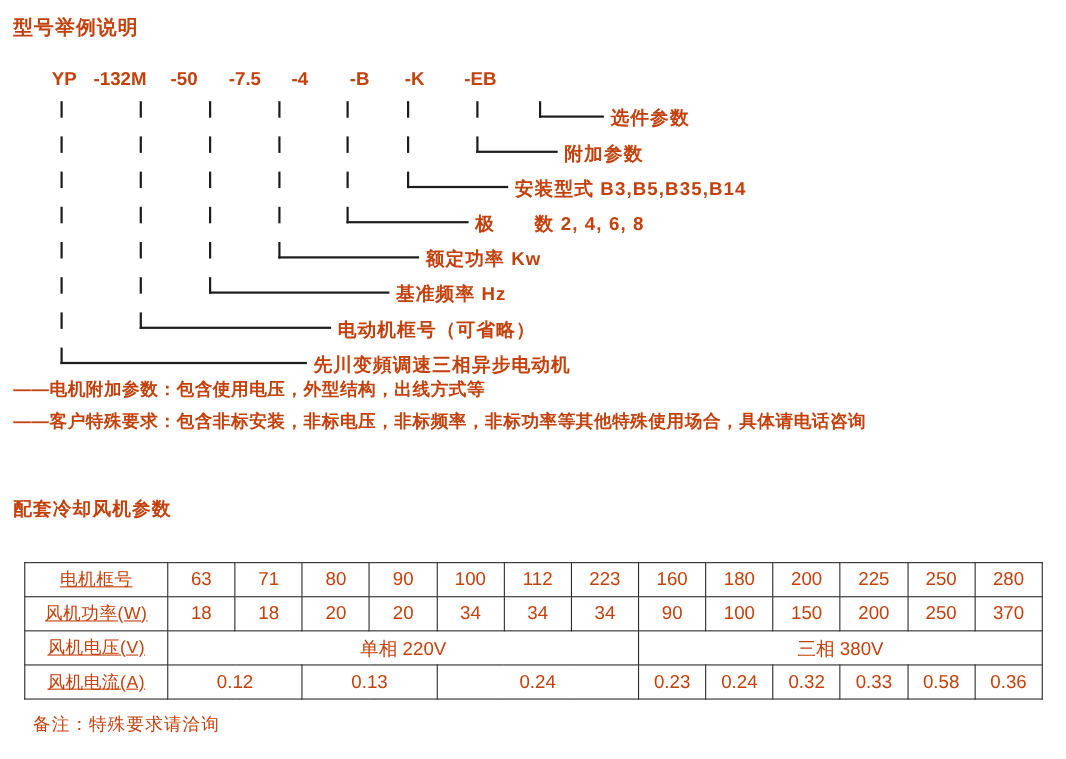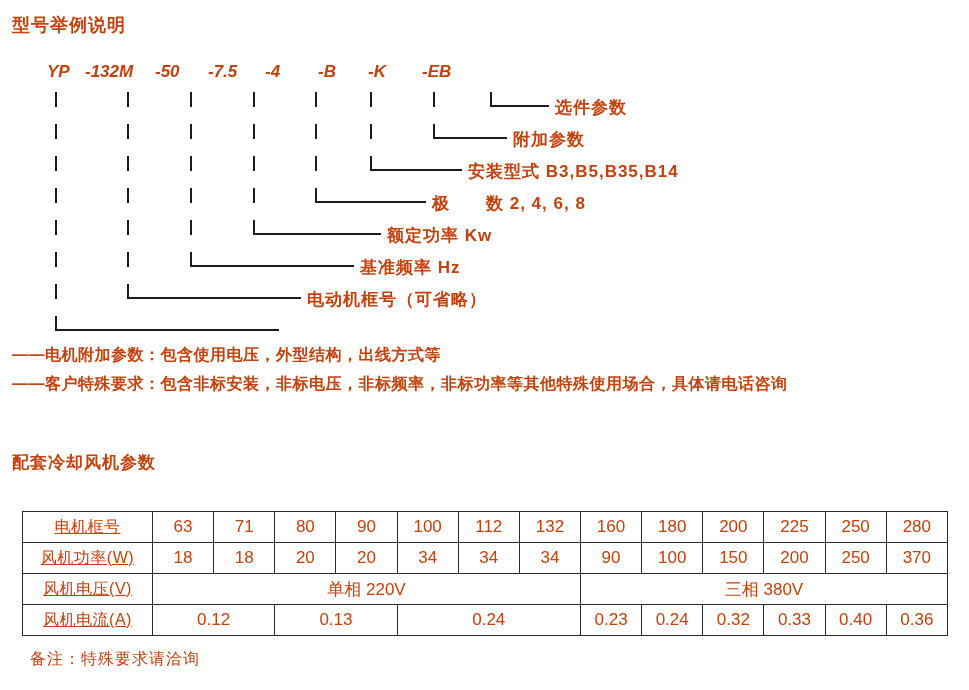--- a/index.html
+++ b/index.html
@@ -4,21 +4,21 @@
 <style>
   * { margin:0; padding:0; box-sizing:border-box; }
   html,body { background:#e8e8e8; }
   .page {
     position:relative; width:969px; height:690px; background:#ffffff;
     font-family:"Liberation Sans","DejaVu Sans",sans-serif; color:#c2410c;
     overflow:hidden; margin:0 auto;
   }
   .page-title { position:absolute; left:12px; top:13px; font-size:18px; font-weight:700; letter-spacing:1px; }
   .model-row { position:absolute; left:0; top:62px; height:26px; width:969px; }
-  .seg { position:absolute; top:0; font-size:17px; font-weight:600; white-space:nowrap;font-style:italic; }
+  .seg { position:absolute; top:0; font-size:17px; font-weight:600; white-space:nowrap; }
   .ladder { position:absolute; left:0; top:90px; width:969px; height:258px; }
   .lrow { position:absolute; left:0; width:969px; height:32px; }
   .vb { position:absolute; top:2px; height:15px; width:0; border-left:2.5px solid #1c1c1c; }
   .el { position:absolute; top:2px; height:15px; border-left:2.5px solid #1c1c1c; border-bottom:2.5px solid #1c1c1c; }
   .dlab { position:absolute; top:7px; font-size:17px; font-weight:600; line-height:21px; white-space:nowrap; letter-spacing:1px; }
   .notes { position:absolute; left:12px; top:340px; width:950px; }
   .note-line { font-size:16px; font-weight:600; line-height:29px; letter-spacing:0.5px; white-space:nowrap; }
   .section-title { position:absolute; left:12px; top:451px; font-size:17px; font-weight:700; letter-spacing:1px; }
   table.fan { position:absolute; left:22px; top:511px; width:926px; border-collapse:collapse; table-layout:fixed; }
   table.fan td { border:1.5px solid #2b2b2b; text-align:center; vertical-align:middle; height:31px; font-size:17px; padding:0 1px; white-space:nowrap; }
@@ -103,20 +103,21 @@
     </div>
 
     <div class="lrow" style="top:192px">
       <i class="vb" style="left:55px"></i>
       <i class="el" style="left:127px;width:174px"></i>
       <span class="dlab" style="left:307px">电动机框号（可省略）</span>
     </div>
 
     <div class="lrow" style="top:224px">
       <i class="el" style="left:55px;width:224px"></i>
+      <span class="dlab" style="left:285px">先川变頻调速三相异步电动机</span>
     </div>
 
   </div>
 
   <div class="notes">
     <div class="note-line">——电机附加参数：包含使用电压，外型结构，出线方式等</div>
     <div class="note-line">——客户特殊要求：包含非标安装，非标电压，非标频率，非标功率等其他特殊使用场合，具体请电话咨询</div>
   </div>
 
   <div class="section-title">配套冷却风机参数</div>
@@ -140,21 +141,21 @@
     </colgroup>
     <tbody>
       <tr>
         <td class="lbl">电机框号</td>
         <td>63</td>
         <td>71</td>
         <td>80</td>
         <td>90</td>
         <td>100</td>
         <td>112</td>
-        <td>132</td>
+        <td>223</td>
         <td>160</td>
         <td>180</td>
         <td>200</td>
         <td>225</td>
         <td>250</td>
         <td>280</td>
       </tr>
       <tr>
         <td class="lbl">风机功率(W)</td>
         <td>18</td>
@@ -178,21 +179,21 @@
       </tr>
       <tr>
         <td class="lbl">风机电流(A)</td>
         <td colspan="2">0.12</td>
         <td colspan="2">0.13</td>
         <td colspan="3">0.24</td>
         <td>0.23</td>
         <td>0.24</td>
         <td>0.32</td>
         <td>0.33</td>
-        <td>0.40</td>
+        <td>0.58</td>
         <td>0.36</td>
       </tr>
     </tbody>
   </table>
 
   <div class="footer-note">备注：特殊要求请洽询</div>
 
 </div>
 
 </body></html>

